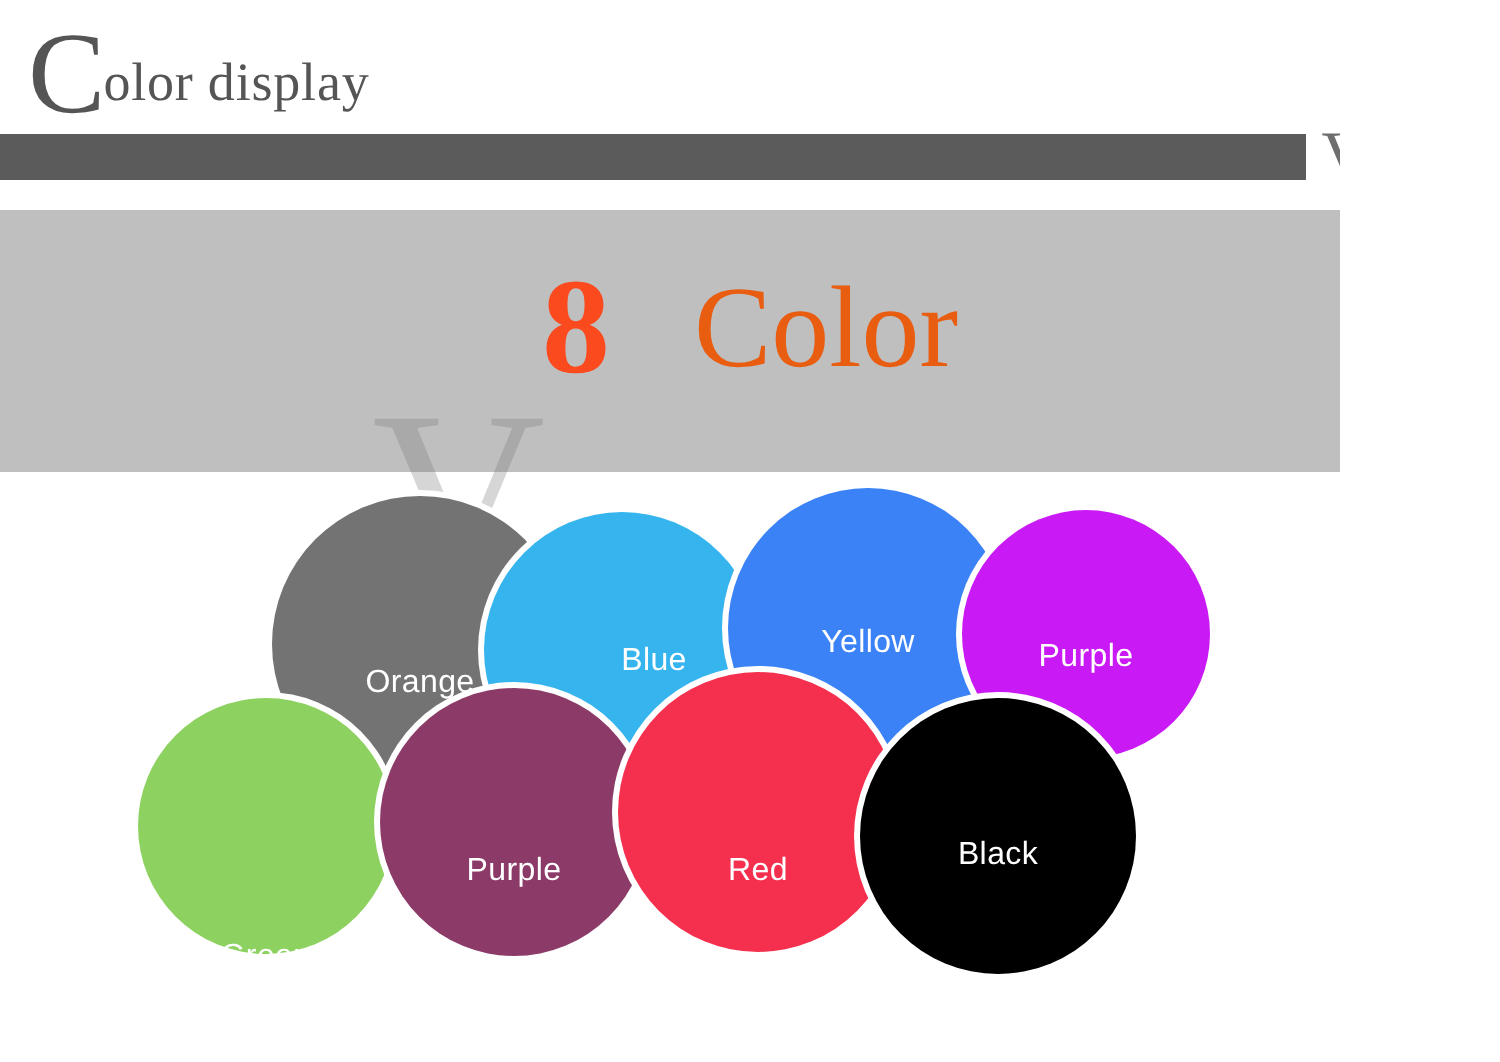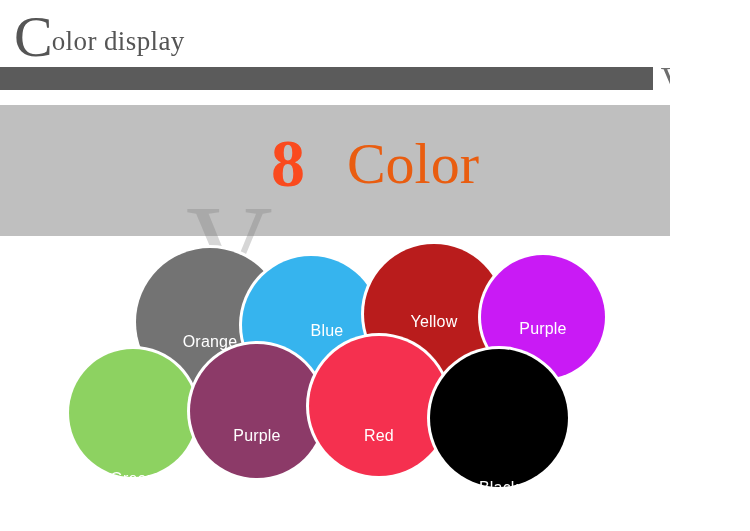--- a/index.html
+++ b/index.html
@@ -160,33 +160,33 @@
     <span class="count">8</span><span class="word">Color</span>
   </div>
 
   <div class="circle-stage" id="circle-stage">
       <div class="swatch" style="left: 136px; top: 12px; width: 148px; height: 148px; background: #737373; z-index: 20;">
         <span class="swatch-label" style="transform: translate(0px, 20px);">Orange</span>
       </div>
       <div class="swatch" style="left: 242px; top: 20px; width: 138px; height: 138px; background: rgb(54, 180, 238); z-index: 21;">
         <span class="swatch-label" style="transform: translate(0px, 6px); padding-left: 32px;">Blue</span>
       </div>
-      <div class="swatch" style="left: 364px; top: 8px; width: 140px; height: 140px; background: #b91c1c; z-index: 22;">
+      <div class="swatch" style="left: 364px; top: 8px; width: 140px; height: 140px; background: #3b82f6; z-index: 22;">
         <span class="swatch-label" style="transform: translate(0px, 8px);">Yellow</span>
       </div>
       <div class="swatch" style="left: 481px; top: 19px; width: 124px; height: 124px; background: rgb(201, 26, 245); z-index: 23;">
         <span class="swatch-label" style="transform: translate(0px, 12px);">Purple</span>
       </div>
       <div class="swatch" style="left: 69px; top: 113px; width: 128px; height: 128px; background: rgb(141, 210, 97); z-index: 30; align-items: flex-end;">
         <span class="swatch-label" style="transform: translate(0px, 11px);">Green</span>
       </div>
       <div class="swatch" style="left: 190px; top: 108px; width: 134px; height: 134px; background: rgb(140, 58, 104); z-index: 31;">
         <span class="swatch-label" style="transform: translate(0px, 25px);">Purple</span>
       </div>
       <div class="swatch" style="left: 309px; top: 100px; width: 140px; height: 140px; background: rgb(245, 48, 79); z-index: 32;">
         <span class="swatch-label" style="transform: translate(0px, 19px); margin-top: 22px;">Red</span>
       </div>
-      <div class="swatch" style="left: 430px; top: 113px; width: 138px; height: 138px; background: rgb(0, 0, 0); z-index: 33; align-items: flex-end;">
+      <div class="swatch" style="left: 430px; top: 113px; width: 138px; height: 138px; background: rgb(0, 0, 0); z-index: 33;">
         <span class="swatch-label" style="transform: translate(0px, 10px);">Black</span>
       </div>
     </div>
 
 </div>
 
 </body></html>

